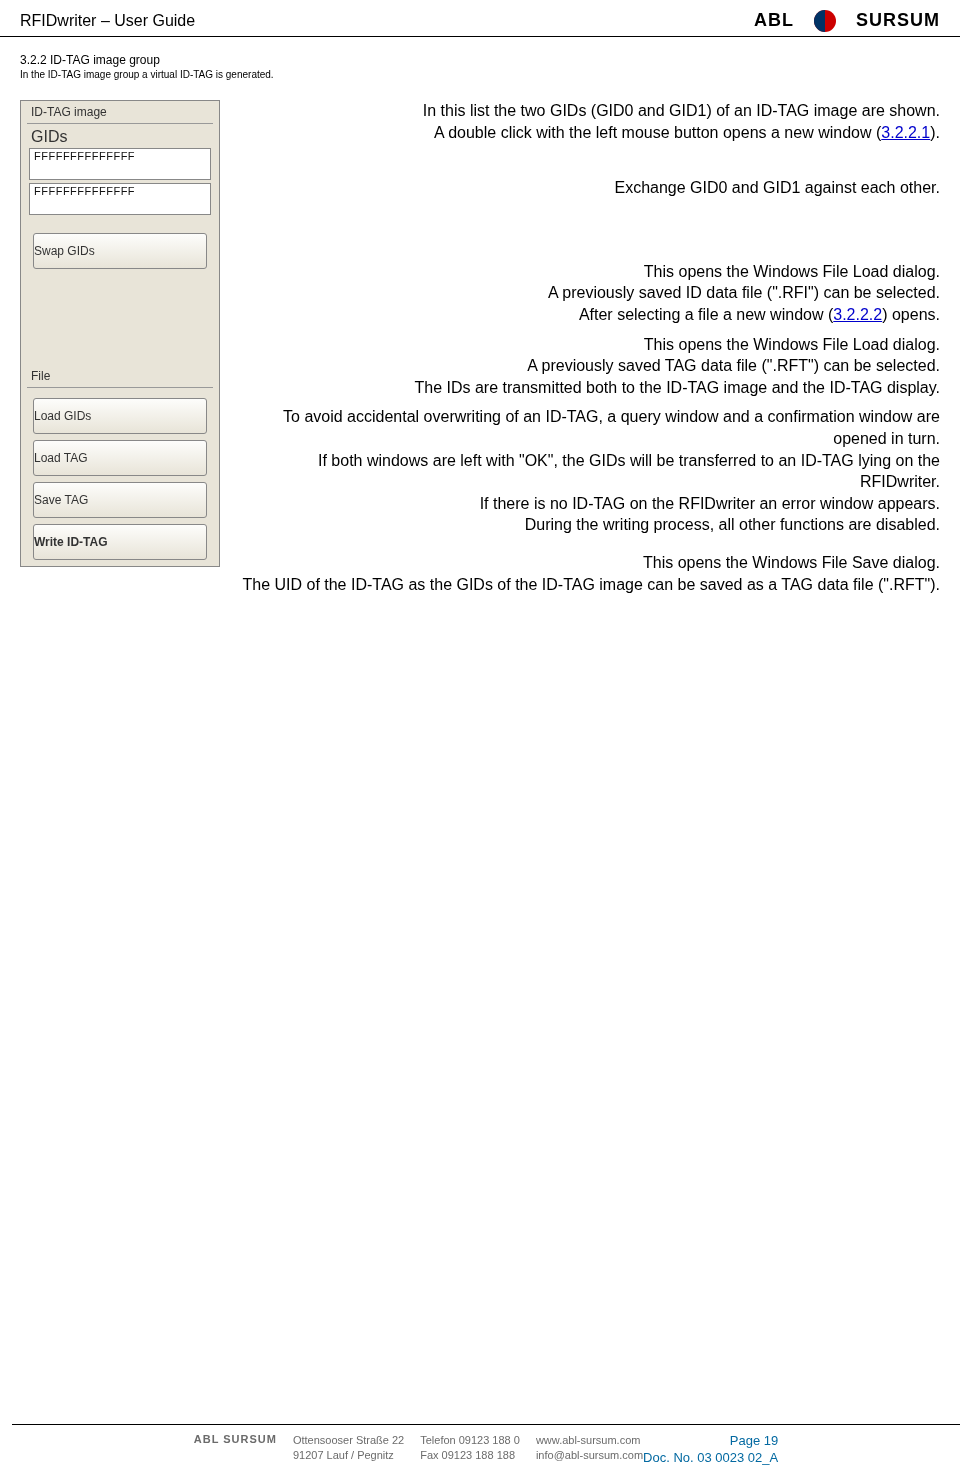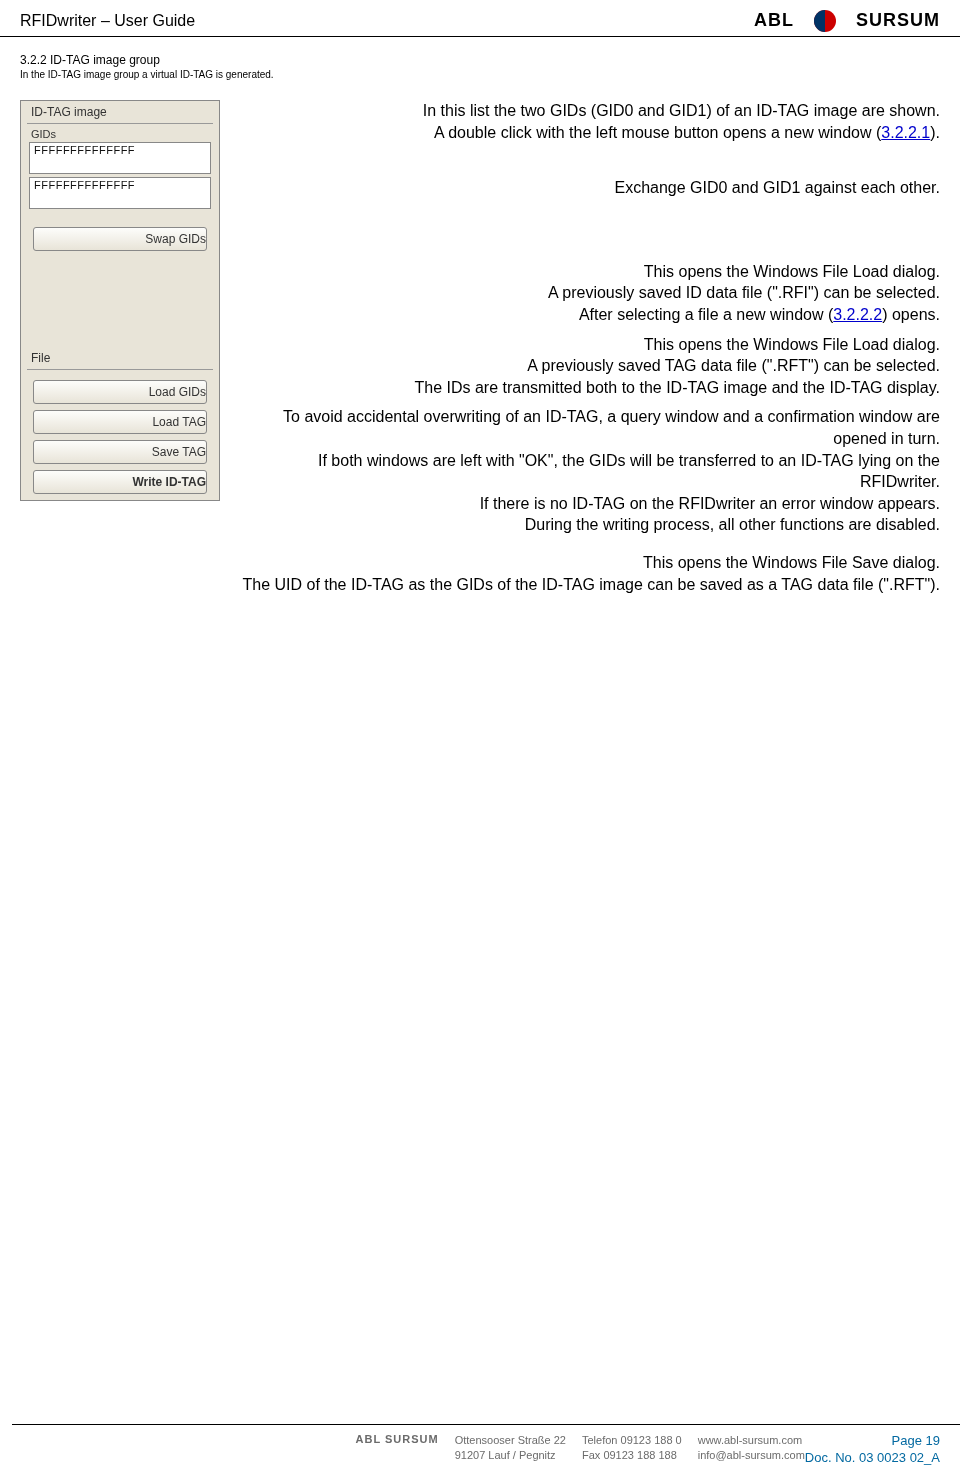--- a/index.html
+++ b/index.html
@@ -50,62 +50,62 @@
   }
   .panel-group-label {
     padding: 4px 6px 4px 10px;
     font-size: 12px;
   }
   .gids-frame {
     margin: 0 6px 6px 6px;
     border-top: 1px solid #999;
     padding-top: 4px;
   }
-  .gids-label { font-size: 11px; padding-left: 4px; margin-bottom: 2px; }
+  .gids-label { font-size: 16px; padding-left: 4px; margin-bottom: 2px; }
   .gid-row {
     background: #fff;
     border: 1px solid #888;
     height: 32px;
     margin: 0 2px 3px 2px;
     padding: 1px 4px;
     font-size: 11px;
     color: #111;
     letter-spacing: 0.5px;
   }
   .wide-btn {
     display: block;
     width: calc(100% - 12px);
     margin: 6px 6px;
-    height: 24px;
+    height: 36px;
     background: linear-gradient(#fdfdfb,#e8e4d8);
     border: 1px solid #888;
     border-radius: 3px;
     font-size: 12px;
     color: #333;
     cursor: pointer;
-    text-align: right;
+    text-align: left;
   }
   .wide-btn.bold { font-weight: bold; }
   .panel-spacer { height: 90px; }
   .file-label { padding: 4px 6px 4px 10px; font-size: 12px; }
   .file-inner { border-top: 1px solid #999; margin: 0 6px 4px 6px; padding-top: 4px; }
 
   
   .right-text { flex: 1; font-size: 16px; line-height: 1.35; text-align: right; }
   .para { margin-bottom: 16px; }
   .para.tight { margin-bottom: 8px; }
   .link-ref { color: #0000cc; text-decoration: underline; }
 
   
   .page-footer {
     position: absolute;
     left: 12px; right: 0; bottom: 0;
     border-top: 1px solid #000;
     display: flex;
-    justify-content: flex-end;
+    justify-content: center;
     align-items: flex-start;
     padding: 8px 20px 14px 20px;
     font-size: 11px;
     color: #6b6b6b;
   }
   .footer-left { display: flex; gap: 16px; align-items: flex-start;}
   .footer-brand { font-weight: bold; font-size: 11px; color: #6b6b6b; letter-spacing: 1px; }
   .footer-col { display: flex; flex-direction: column; line-height: 1.3; }
   .footer-right { text-align: right; color: #0369a1; font-size: 13px; line-height: 1.3;}
 </style>

